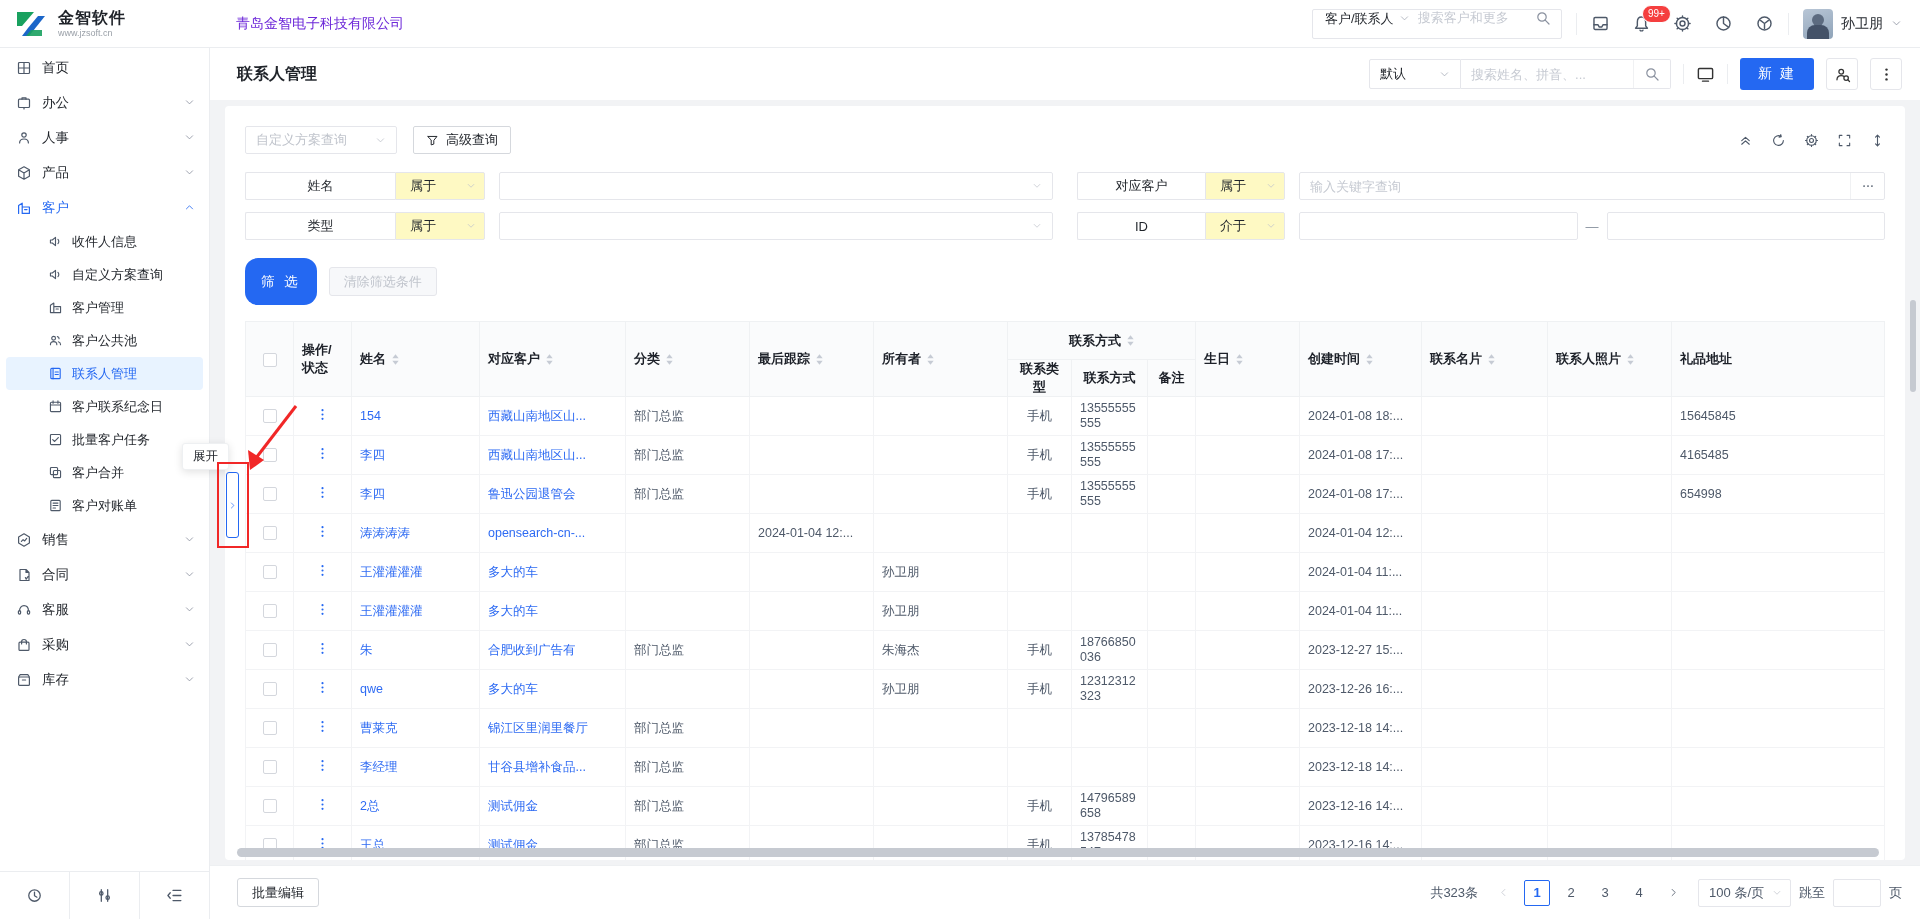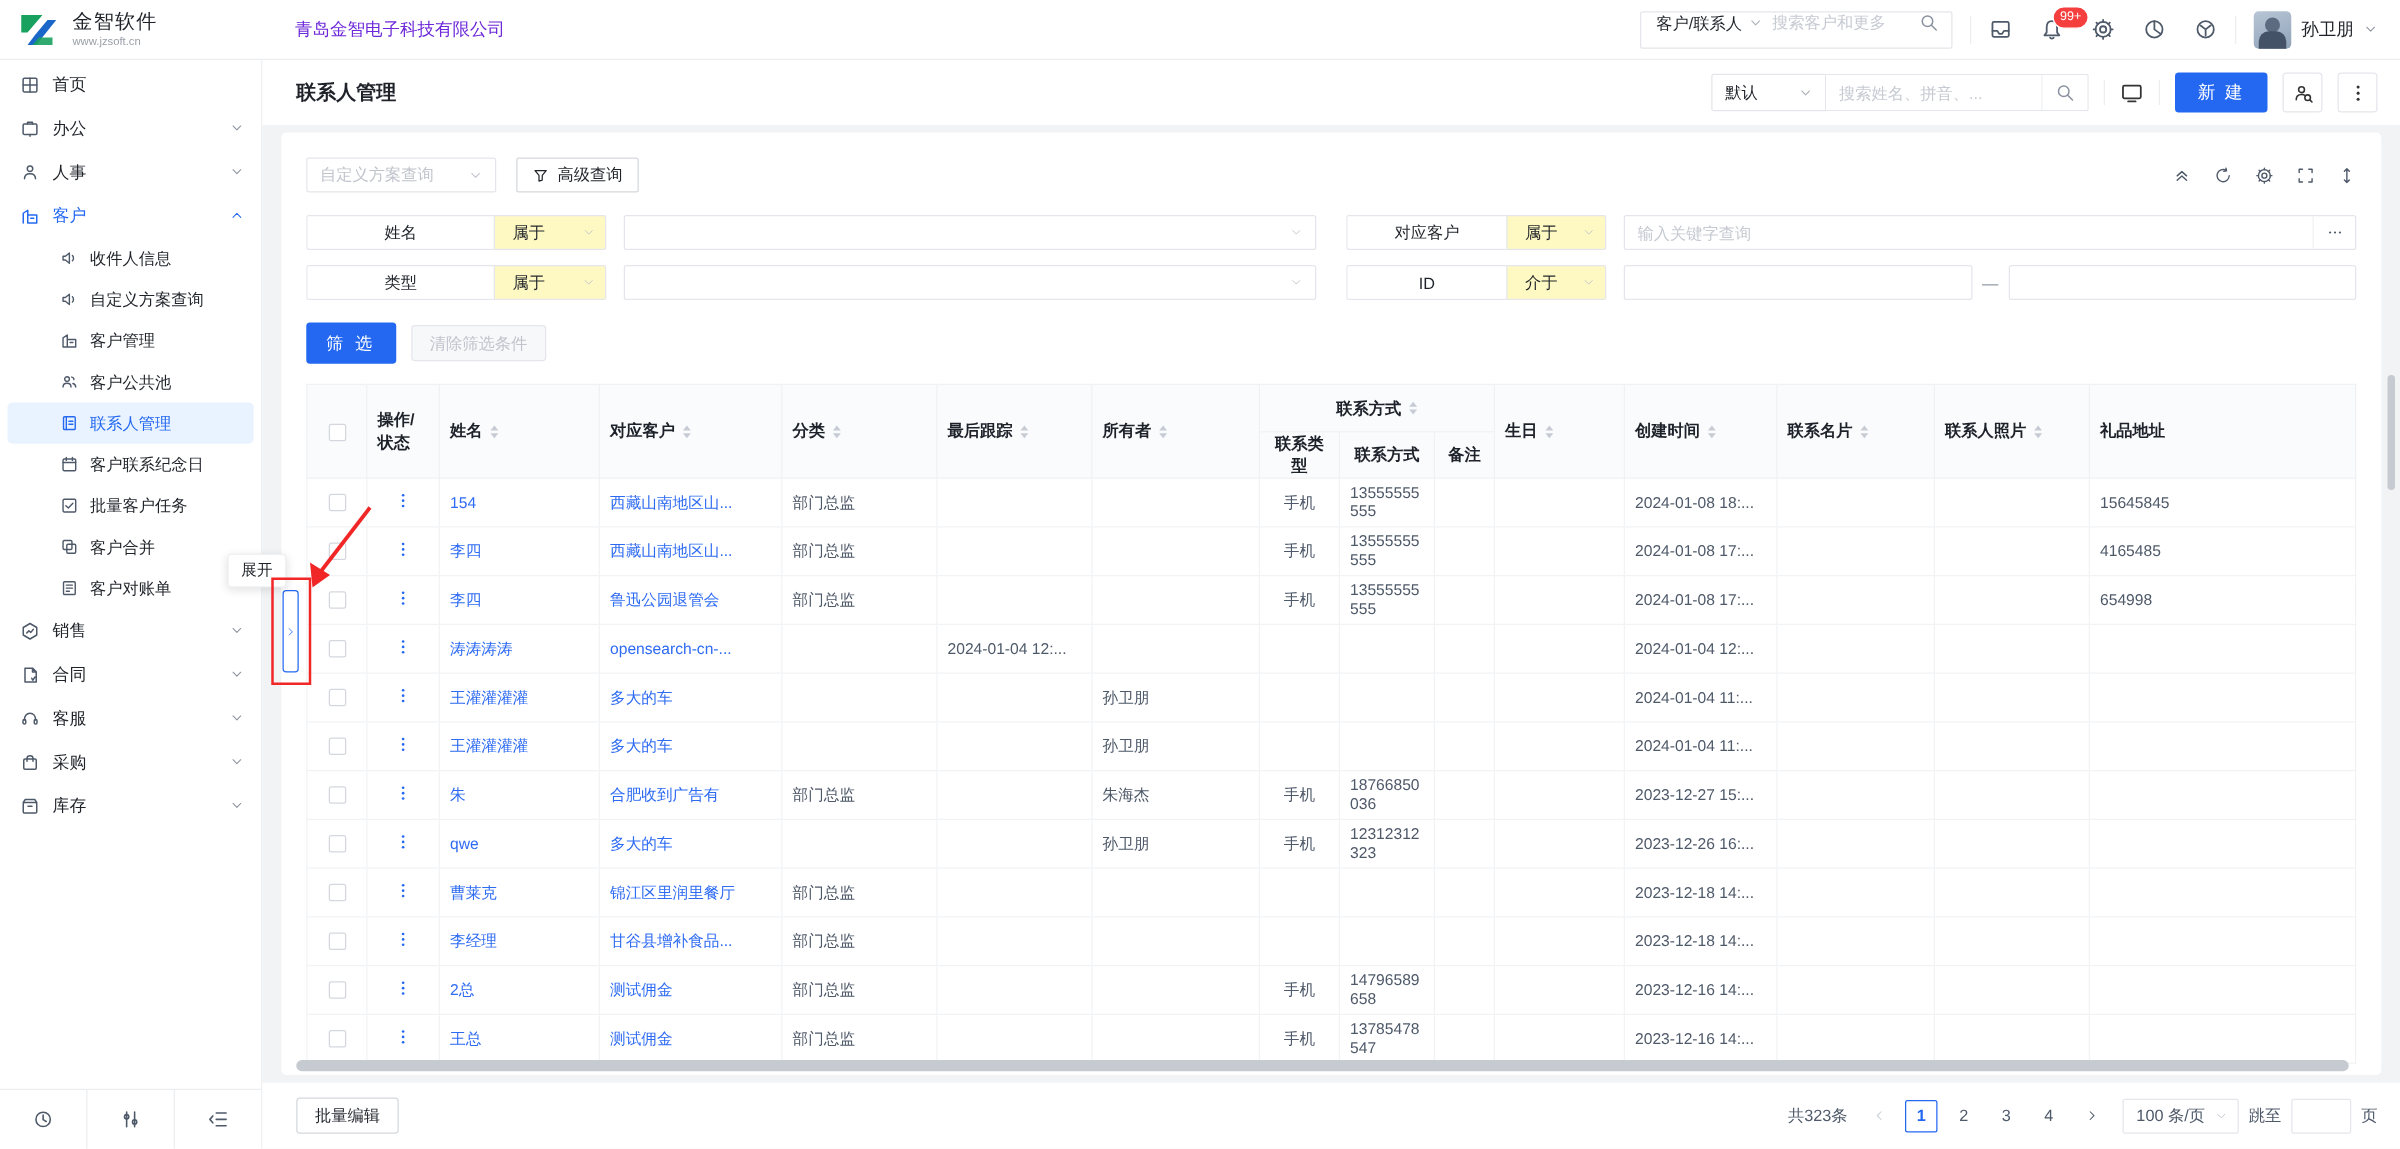--- a/index.html
+++ b/index.html
@@ -7,21 +7,21 @@
 body{font-family:"Liberation Sans","DejaVu Sans",sans-serif;font-size:13px;color:#1f2329;background:#fff;overflow:hidden;position:relative}
 .ic{width:16px;height:16px;display:block;flex:none}
 .ic .f{fill:currentColor;stroke:none}
 a{text-decoration:none}
 input{font-family:inherit}
 
 
 .topbar{height:48px;display:flex;align-items:center;border-bottom:1px solid #ebedf0;background:#fff;padding-right:18px}
 .logo-wrap{width:210px;display:flex;align-items:center;padding-left:14px;gap:8px;flex:none}
 .logo-mark{width:36px;height:32px;flex:none}
-.brand-name{font-size:16px;font-weight:400;letter-spacing:1px;line-height:1.1}
+.brand-name{font-size:16px;font-weight:700;letter-spacing:1px;line-height:1.1}
 .brand-site{font-size:9px;color:#9aa0a8;margin-top:1px}
 .company{font-size:14px;color:#6d28d9;margin-left:26px}
 .topbar-right{margin-left:auto;display:flex;align-items:center}
 .global-search{display:flex;align-items:flex-start;border:1px solid #e5e6eb;border-radius:2px;height:30px;background:#fff;width:250px}
 .scope{display:flex;align-items:center;gap:5px;padding:0 8px 0 12px;font-size:13px;color:#1f2329;cursor:pointer;white-space:nowrap}
 .scope .ic{width:11px;height:11px;color:#a9aeb8}
 .global-search input{border:0;outline:0;flex:1;min-width:0;font-size:13px;color:#1f2329;background:transparent}
 .global-search input::placeholder{color:#c6cad2}
 .gs-icon{color:#8a919f;padding:0 10px;cursor:pointer}
 .top-divider{width:1px;height:22px;background:#ebedf0;margin:0 14px}
@@ -107,21 +107,21 @@
 .f-keyword{flex:1;min-width:0;border:1px solid #e5e6eb;border-radius:2px;height:28px;margin-left:14px;display:flex;align-items:center;background:#fff}
 .f-keyword input{flex:1;min-width:0;border:0;outline:0;padding:0 10px;font-size:13px}
 .f-keyword input::placeholder{color:#c6cad2}
 .kw-more{width:34px;height:100%;border-left:1px solid #f0f1f3;display:flex;align-items:center;justify-content:center;color:#4e5969;cursor:pointer}
 .kw-more .ic{width:14px;height:14px}
 .f-range{flex:1;min-width:0;display:flex;align-items:center;margin-left:14px;gap:8px}
 .f-range input{flex:1;min-width:0;height:28px;border:1px solid #e5e6eb;border-radius:2px;outline:0;padding:0 10px}
 .range-dash{color:#86909c}
 
 .filter-actions{display:flex;align-items:center;margin-top:18px}
-.btn-filter{height:33px;padding:0 16px;background:#2468f2;color:#fff;border:0;border-radius:3px;font-size:13.5px;letter-spacing:3px;cursor:pointer}
+.btn-filter{height:47px;padding:0 16px;background:#2468f2;color:#fff;border:0;border-radius:13px;font-size:13.5px;letter-spacing:3px;cursor:pointer}
 .btn-clear{height:29px;padding:0 14px;background:#f7f8fa;color:#c0c4cc;border:1px solid #e5e6eb;border-radius:3px;font-size:13px;margin-left:12px;cursor:default}
 
 
 .table-wrap{margin-top:16px}
 table{border-collapse:collapse;table-layout:fixed;width:100%}
 thead th{background:#fafbfc;font-weight:700;font-size:13px;color:#1d2129;text-align:left;padding:0 8px;border:1px solid #eff1f3;border-top:1px solid #eff1f3;height:38px}
 thead tr.subrow th{height:36px;font-weight:700}
 th .th-flex{display:flex;align-items:center;gap:4px}
 th.group{text-align:center}
 th.group .th-flex{justify-content:center}
@@ -280,20 +280,33 @@
               <path d="M3.6 13 C3.6 9.9 6 9 8 9 C10 9 12.4 9.9 12.4 13"></path>
             </svg>
           </span>
           <span>人事</span>
           <span class="chev">
             <svg class="ic" viewBox="0 0 16 16" fill="none" stroke="currentColor" stroke-width="1.2" stroke-linecap="round" stroke-linejoin="round">
               <path d="M3.5 5.5 L8 10 L12.5 5.5"></path>
             </svg>
           </span>
         </div>
+        <div class="nav-item">
+          <span class="mod-ic">
+            <svg class="ic" viewBox="0 0 16 16" fill="none" stroke="currentColor" stroke-width="1.2" stroke-linecap="round" stroke-linejoin="round">
+              <path d="M8 1.8 L13.4 4.8 V11.2 L8 14.2 L2.6 11.2 V4.8 Z M2.6 4.8 L8 7.9 L13.4 4.8 M8 7.9 V14.2"></path>
+            </svg>
+          </span>
+          <span>产品</span>
+          <span class="chev">
+            <svg class="ic" viewBox="0 0 16 16" fill="none" stroke="currentColor" stroke-width="1.2" stroke-linecap="round" stroke-linejoin="round">
+              <path d="M3.5 5.5 L8 10 L12.5 5.5"></path>
+            </svg>
+          </span>
+        </div>
         <div class="nav-item active-parent">
           <span class="mod-ic">
             <svg class="ic" viewBox="0 0 16 16" fill="none" stroke="currentColor" stroke-width="1.2" stroke-linecap="round" stroke-linejoin="round">
               <path d="M2.6 13.4 V5.6 L6.2 3.2 V13.4 M6.2 13.4 H13.4 V7 H6.2 M8.6 9.6 H11"></path>
             </svg>
           </span>
           <span>客户</span>
           <span class="chev">
             <svg class="ic" viewBox="0 0 16 16" fill="none" stroke="currentColor" stroke-width="1.2" stroke-linecap="round" stroke-linejoin="round">
               <path d="M3.5 10 L8 5.5 L12.5 10"></path>

